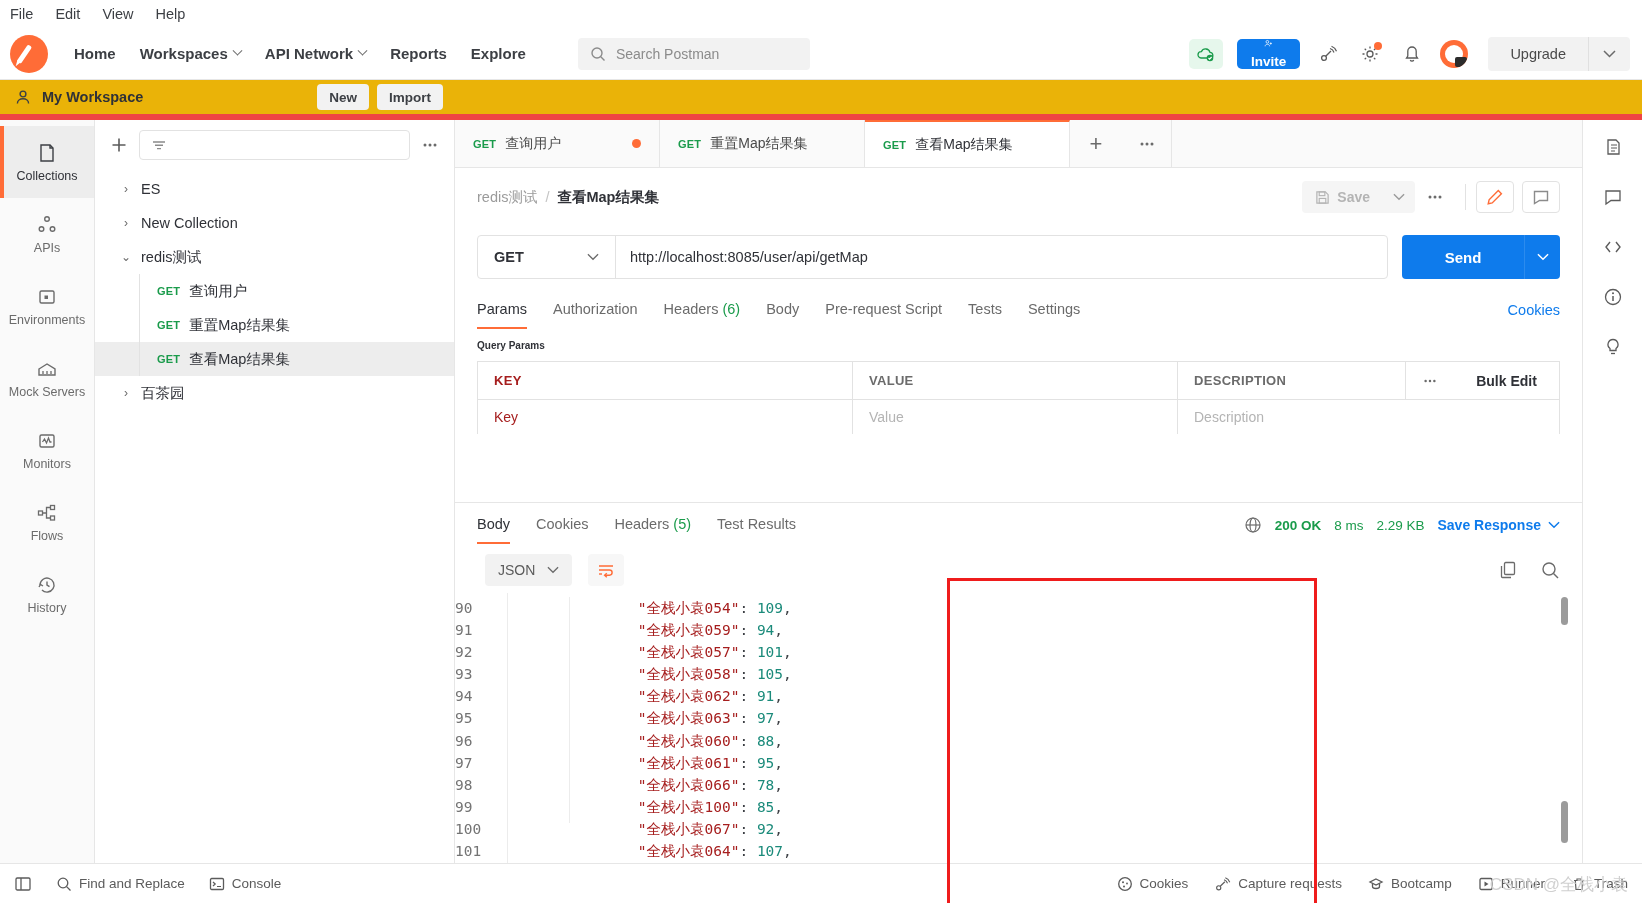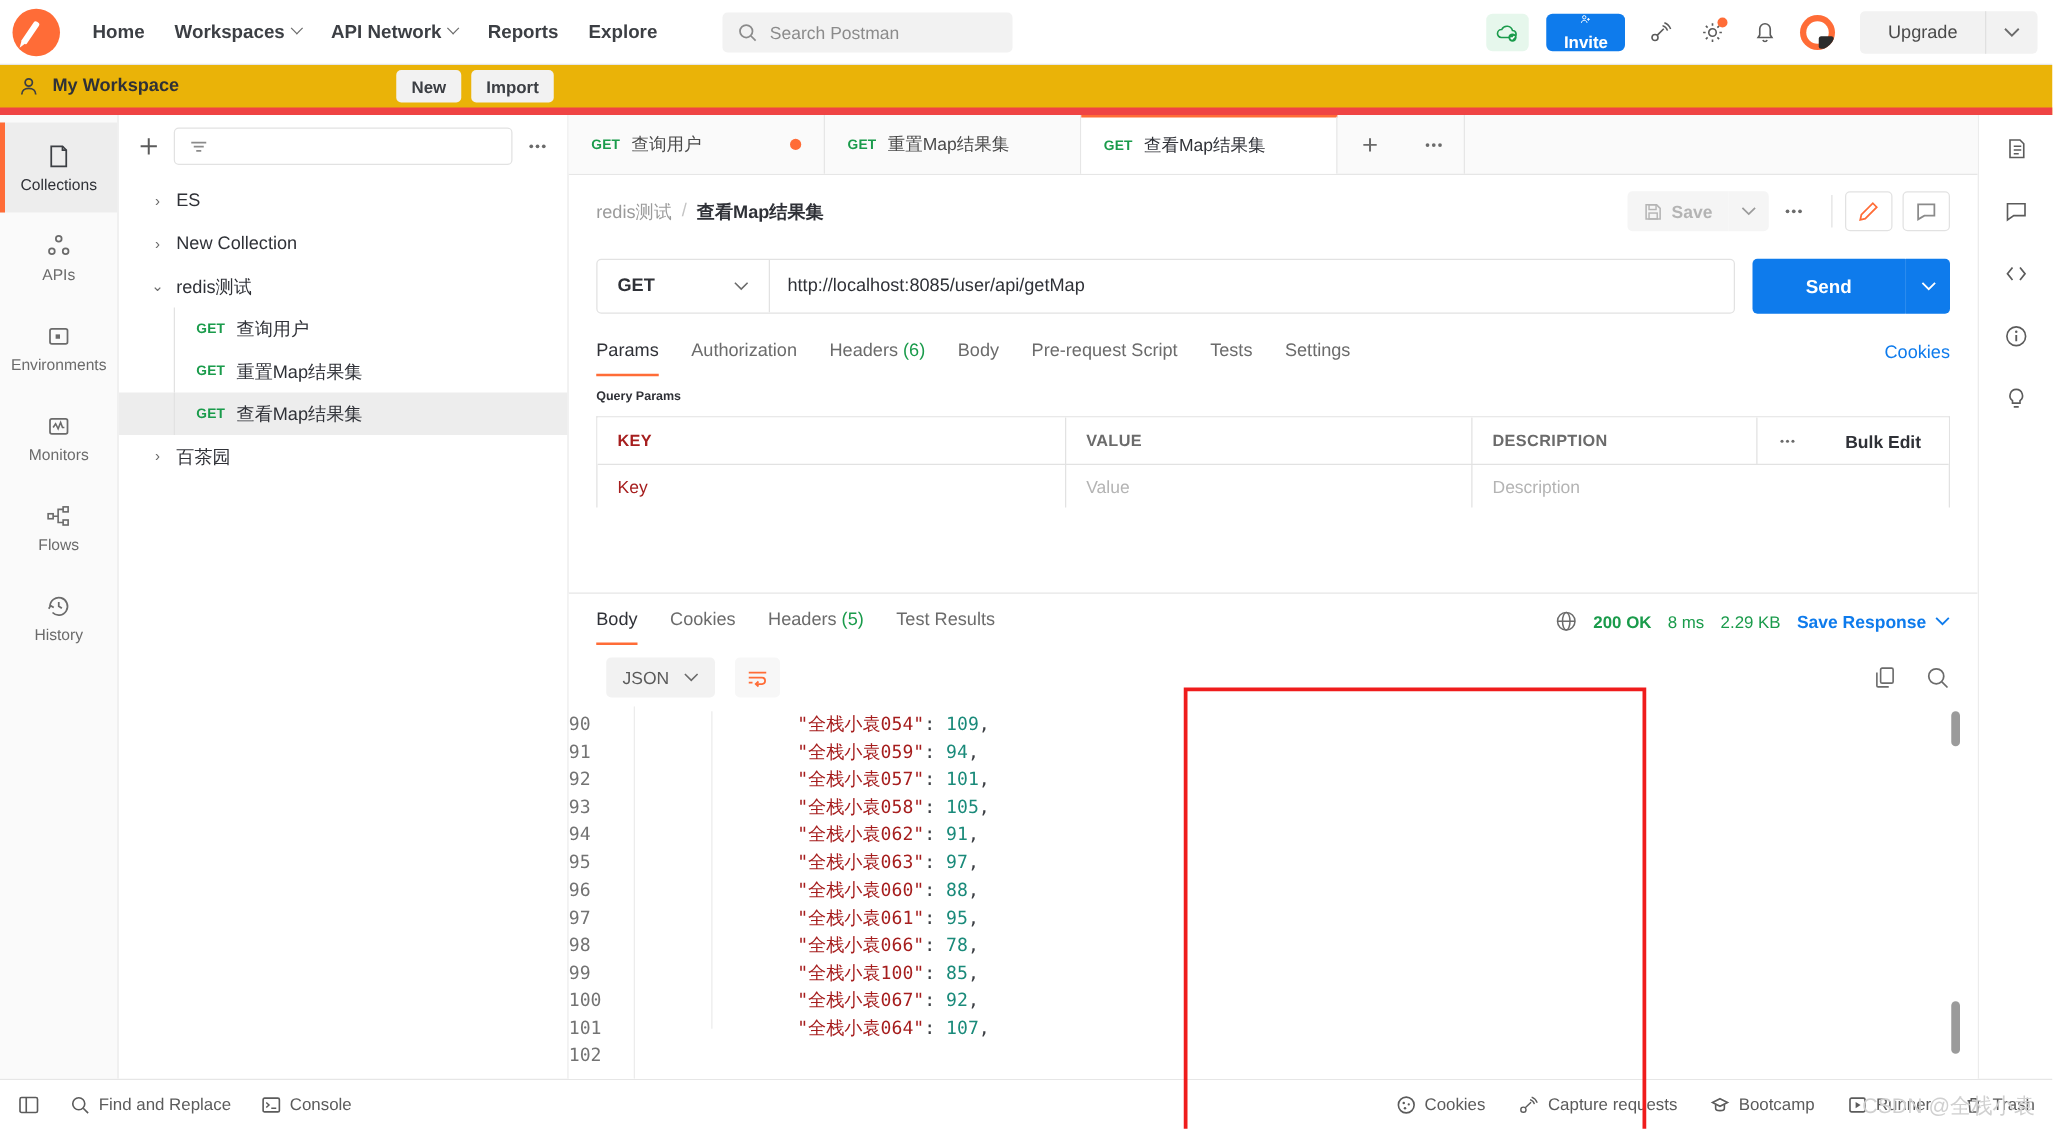--- a/index.html
+++ b/index.html
@@ -165,20 +165,26 @@
   .sb-item { display: flex; align-items: center; gap: 7px; cursor: pointer; }
   .sb-right { margin-left: auto; display: flex; align-items: center; gap: 26px; position: relative; }
   .watermark { position: absolute; right: 0; bottom: -4px; font-size: 17px; color: #d0d0d0; white-space: nowrap; pointer-events: none; }
   svg { display: block; }
 </style>
 </head>
 <body>
 
 <div class="app">
 
+  <div class="menubar">
+    <span>File</span>
+    <span>Edit</span>
+    <span>View</span>
+    <span>Help</span>
+  </div>
 
   <div class="topbar">
     <div class="logo">
         <div class="pen"></div>
       </div>
 
     <div class="navitem">
       <span>Home</span>
     </div>
     <div class="navitem">
@@ -284,20 +290,27 @@
           <circle cx="16.5" cy="15" r="2.3" fill="none" stroke="#6b6b6b" stroke-width="1.4"></circle>
         </svg>
         <span>APIs</span>
       </div>
       <div class="rail-item">
         <svg width="22" height="22" viewBox="0 0 22 22">
           <rect x="4" y="5" width="14" height="12" rx="1.5" fill="none" stroke="#6b6b6b" stroke-width="1.4"></rect>
           <rect x="8.5" y="9.5" width="3.5" height="3.5" fill="#6b6b6b"></rect>
         </svg>
         <span>Environments</span>
+      </div>
+      <div class="rail-item">
+        <svg width="22" height="22" viewBox="0 0 22 22">
+          <path d="M3 11l8-5 8 5v6H3z" fill="none" stroke="#6b6b6b" stroke-width="1.4"></path>
+          <path d="M7 13v3M11 13v3M15 13v3" stroke="#6b6b6b" stroke-width="1.3"></path>
+        </svg>
+        <span>Mock Servers</span>
       </div>
       <div class="rail-item">
         <svg width="22" height="22" viewBox="0 0 22 22">
           <rect x="4" y="5" width="14" height="12" rx="1.5" fill="none" stroke="#6b6b6b" stroke-width="1.4"></rect>
           <path d="M6.5 12l2-3 2 4 2-5 1.5 4h1.5" fill="none" stroke="#6b6b6b" stroke-width="1.3"></path>
         </svg>
         <span>Monitors</span>
       </div>
       <div class="rail-item">
         <svg width="22" height="22" viewBox="0 0 22 22">

